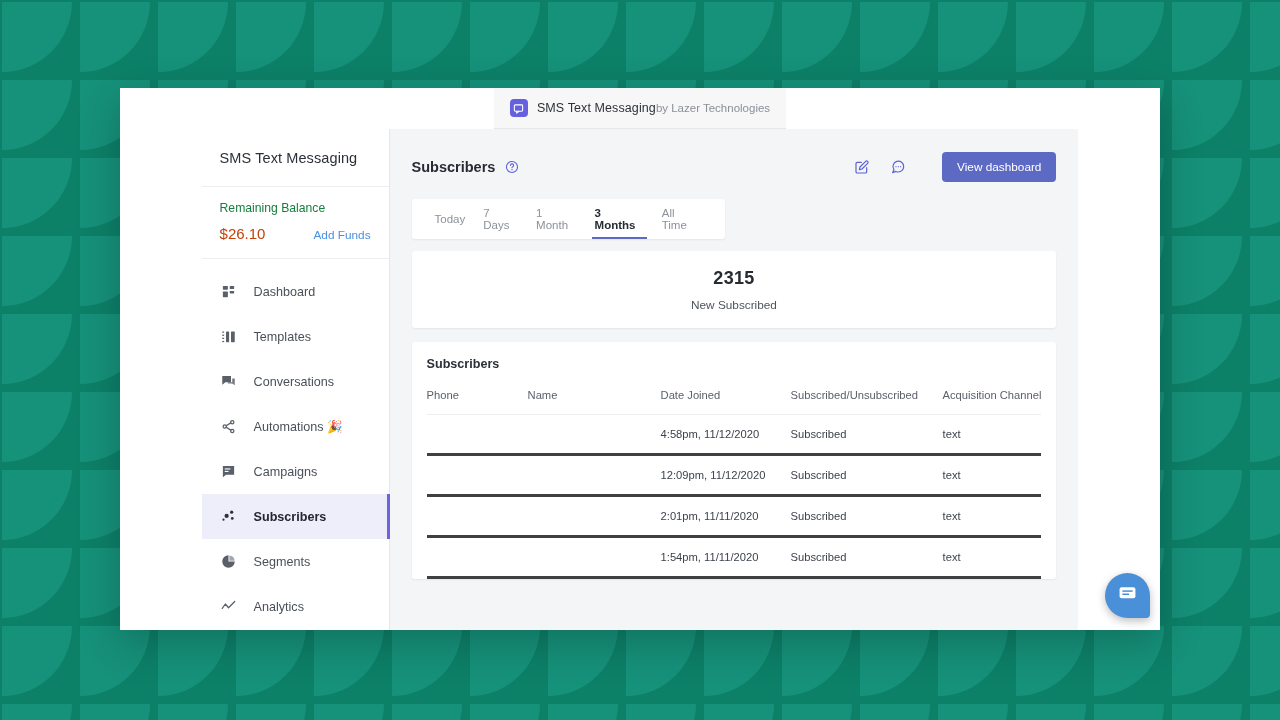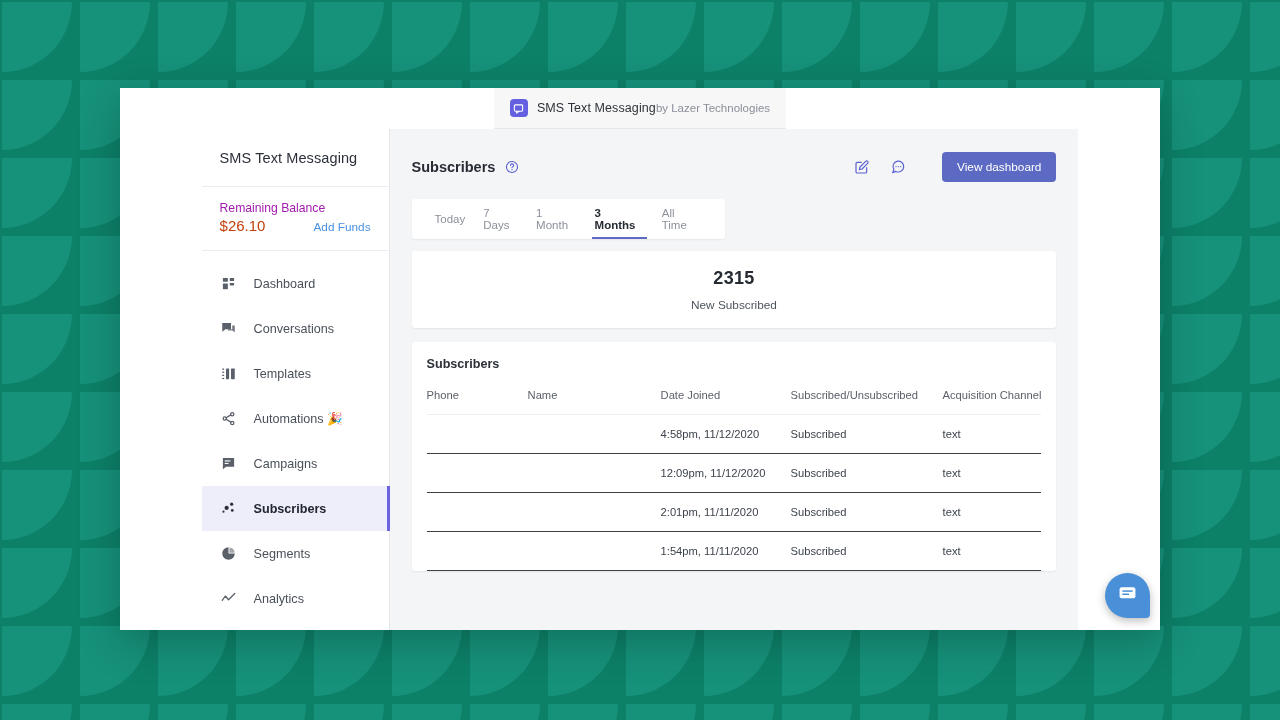--- a/index.html
+++ b/index.html
@@ -87,22 +87,22 @@
     font-size: 14.5px;
     color: #2b3039;
     letter-spacing: .1px;
   }
   #balance-block {
     padding: 14px 18px 16px 18px;
     border-bottom: 1px solid #ededf0;
   }
   .balance-label {
     font-size: 12.2px;
-    color: #a21caf;
-    margin-bottom: 2px;
+    color: #15803d;
+    margin-bottom: 10px;
   }
   .balance-row {
     display: flex;
     align-items: baseline;
     justify-content: space-between;
   }
   .balance-amount { font-size: 15px; color: #c2410c; }
   .add-funds {
     font-size: 11.8px;
     color: #4a90e2;
@@ -278,21 +278,21 @@
     font-size: 11.2px;
     font-weight: normal;
     color: #5b616a;
     padding-bottom: 13px;
     border-bottom: 1px solid #edeef1;
   }
   tbody td {
     font-size: 11.2px;
     color: #3d434c;
     padding: 13px 0;
-    border-bottom: 1px solid #404040;
+    border-bottom: 3px solid #404040;
   }
   .col-phone   { width: 101px; }
   .col-name    { width: 133px; }
   .col-date    { width: 130px; }
   .col-status  { width: 152px; }
   .col-channel { width: auto; }
 
   
   #chat-fab {
     position: absolute;
@@ -366,39 +366,39 @@
               <rect x="14" y="3" width="7" height="5" rx="1"></rect>
               <rect x="14" y="11" width="7" height="4" rx="1"></rect>
             </svg>
           </span>
           <span class="nav-label">Dashboard</span>
         </div>
 
         <div class="nav-item">
           <span class="nav-icon">
             <svg width="15" height="15" viewBox="0 0 24 24" fill="currentColor">
-              <path d="M2 3h14v10H7l-5 4z"></path>
-              <path d="M18 7h4v11l-4-3h-7v-2h7z" opacity="0.85"></path>
-            </svg>
-          </span>
-          <span class="nav-label">Conversations</span>
-        </div>
-
-        <div class="nav-item">
-          <span class="nav-icon">
-            <svg width="15" height="15" viewBox="0 0 24 24" fill="currentColor">
               <rect x="2" y="4" width="3" height="2"></rect>
                 <rect x="2" y="9" width="3" height="2"></rect>
               <rect x="2" y="14" width="3" height="2"></rect>
                 <rect x="2" y="19" width="3" height="2"></rect>
               <rect x="8" y="4" width="5" height="17" rx="1"></rect>
               <rect x="16" y="4" width="6" height="17" rx="1"></rect>
             </svg>
           </span>
           <span class="nav-label">Templates</span>
+        </div>
+
+        <div class="nav-item">
+          <span class="nav-icon">
+            <svg width="15" height="15" viewBox="0 0 24 24" fill="currentColor">
+              <path d="M2 3h14v10H7l-5 4z"></path>
+              <path d="M18 7h4v11l-4-3h-7v-2h7z" opacity="0.85"></path>
+            </svg>
+          </span>
+          <span class="nav-label">Conversations</span>
         </div>
 
         <div class="nav-item">
           <span class="nav-icon">
             <svg width="15" height="15" viewBox="0 0 24 24" fill="none" stroke="currentColor" stroke-width="2" stroke-linecap="round" stroke-linejoin="round">
               <circle cx="18" cy="5" r="2.6"></circle>
                 <circle cx="6" cy="12" r="2.6"></circle>
                 <circle cx="18" cy="19" r="2.6"></circle>
               <line x1="8.4" y1="10.8" x2="15.6" y2="6.2"></line>
                 <line x1="8.4" y1="13.2" x2="15.6" y2="17.8"></line>

